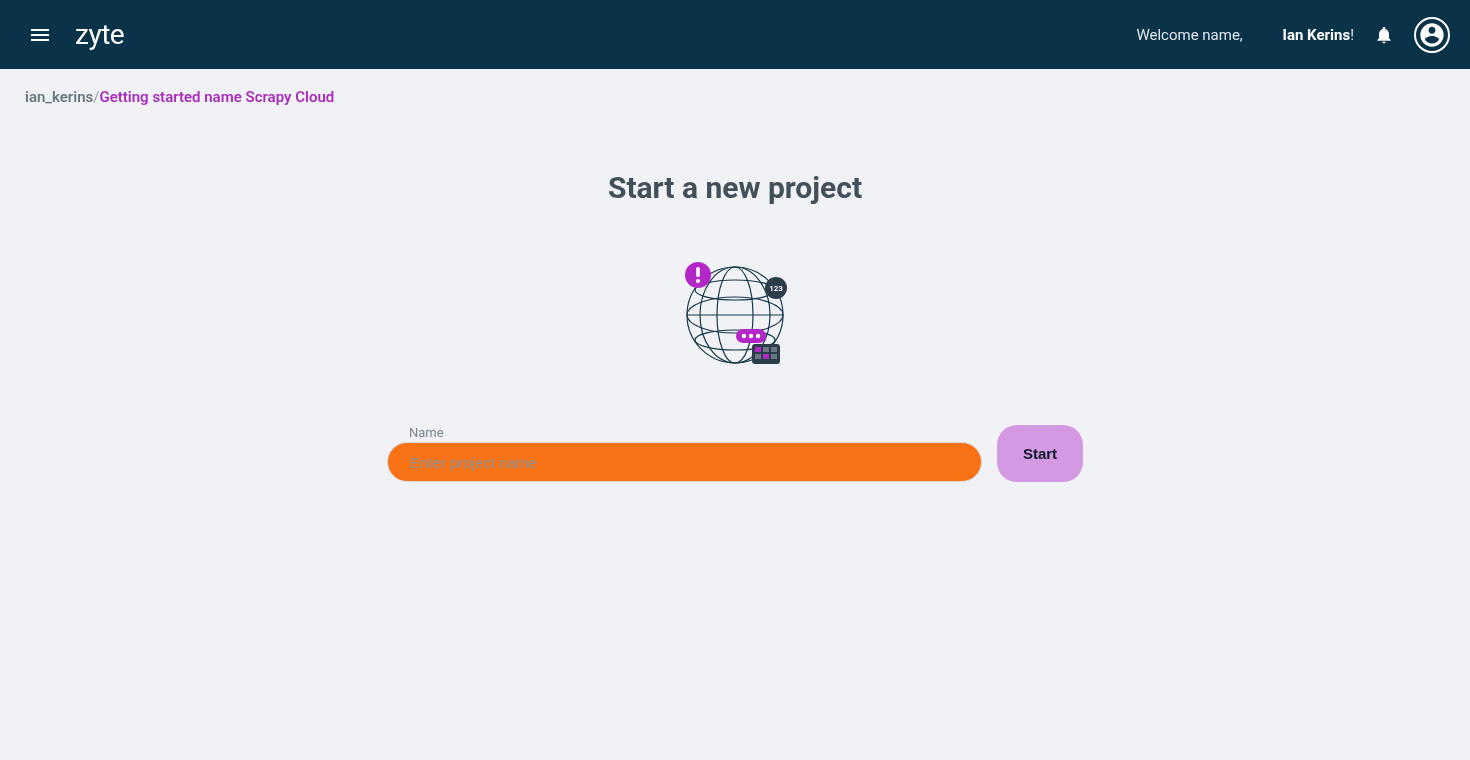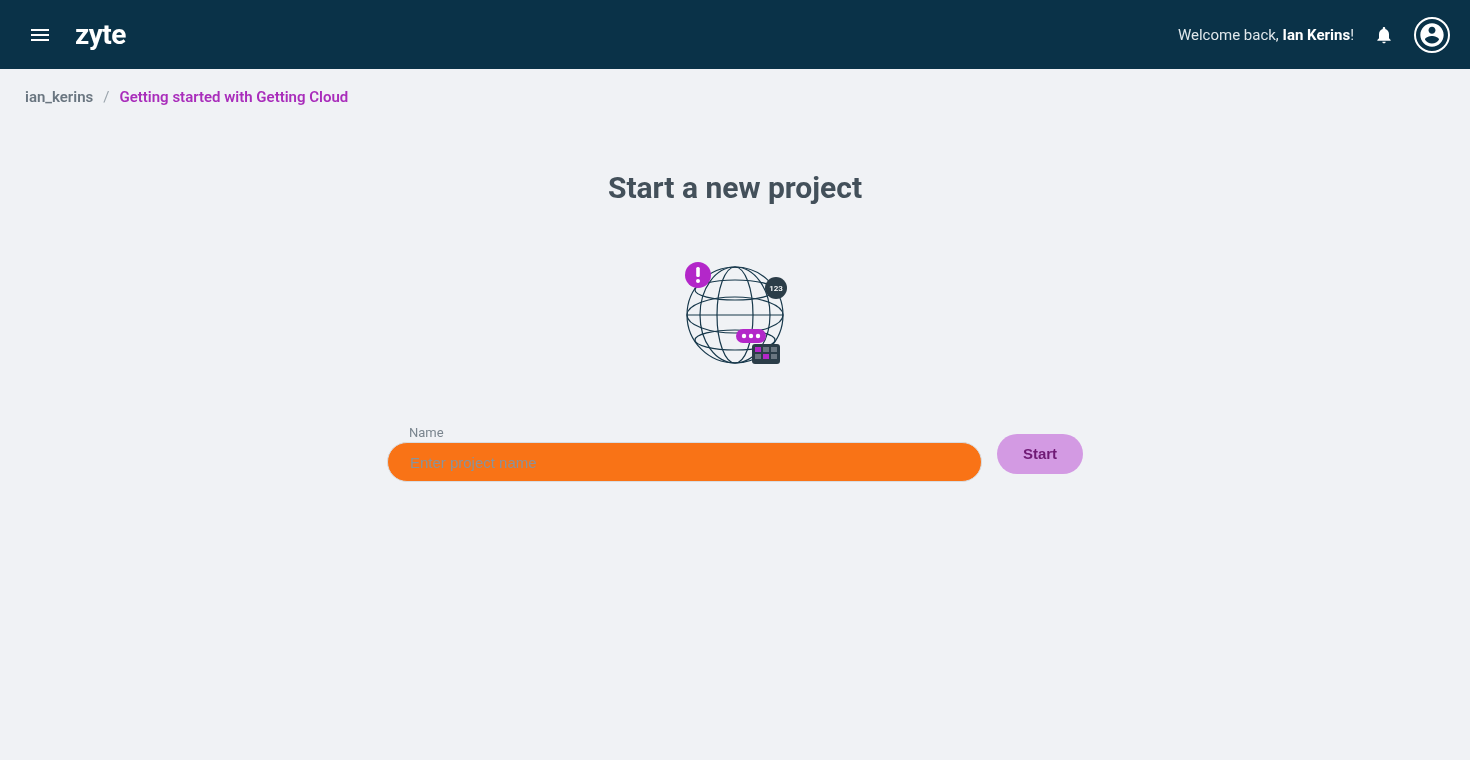--- a/index.html
+++ b/index.html
@@ -36,21 +36,21 @@
       height: 24px;
       fill: white;
     }
     .logo {
       display: flex;
       align-items: center;
       margin-right: 180px;
     }
     .logo-text {
       font-size: 28px;
-      font-weight: 700;
+      font-weight: 400;
       letter-spacing: -0.5px;
       color: white;
     }
     .search-wrapper {
       position: relative;
       width: 445px;
     }
     .search-input {
       width: 100%;
       height: 40px;
@@ -80,20 +80,21 @@
       align-items: center;
       gap: 20px;
     }
     .welcome-text {
       font-size: 15px;
       color: #e0e7eb;
     }
     .welcome-text strong {
       font-weight: 700;
       color: white;
+      margin-left: 36px;
     }
     .bell-icon {
       width: 20px;
       height: 20px;
       fill: white;
       cursor: pointer;
     }
     .avatar {
       width: 36px;
       height: 36px;
@@ -108,21 +109,20 @@
     .avatar svg {
       width: 28px;
       height: 28px;
       fill: white;
     }
     .breadcrumb {
       padding: 19px 25px;
       font-size: 15px;
       display: flex;
       align-items: center;
-      gap: 10px;
     }
     .breadcrumb-item {
       color: #6a7680;
       font-weight: 600;
     }
     .breadcrumb-sep {
       color: #9aa4ac;
     }
     .breadcrumb-current {
       color: #a92dbb;
@@ -170,62 +170,62 @@
       background: #f97316;
       padding: 0 22px;
       font-size: 15px;
       color: #333;
       outline: none;
     }
     .name-input::placeholder {
       color: #8a939b;
     }
     .start-btn {
-      height: 40px;
+      height: 57px;
       padding: 0 26px;
       border-radius: 20px;
       border: none;
       background: #d39ae3;
-      color: #701a75;
+      color: #0f172a;
       font-size: 15px;
       font-weight: 600;
       cursor: pointer;
     }
   </style>
 </head>
 <body>
 
 <div class="header">
   <div class="menu-btn">
     <svg viewBox="0 0 24 24">
         <path d="M3 18h18v-2H3v2zm0-5h18v-2H3v2zm0-7v2h18V6H3z"></path>
       </svg>
   </div>
   <div class="logo">
     <span class="logo-text">zyte</span>
   </div>
   <div class="header-right">
     <div class="welcome-text">
-      <span>Welcome back, </span><strong>Ian Kerins</strong><span>!</span>
+      <span>Welcome name, </span><strong>Ian Kerins</strong><span>!</span>
     </div>
     <svg class="bell-icon" viewBox="0 0 24 24">
         <path d="M12 22c1.1 0 2-.9 2-2h-4c0 1.1.89 2 2 2zm6-6v-5c0-3.07-1.64-5.64-4.5-6.32V4c0-.83-.67-1.5-1.5-1.5s-1.5.67-1.5 1.5v.68C7.63 5.36 6 7.92 6 11v5l-2 2v1h16v-1l-2-2z"></path>
       </svg>
     <div class="avatar">
       <svg viewBox="0 0 24 24">
           <path d="M12 2C6.48 2 2 6.48 2 12s4.48 10 10 10 10-4.48 10-10S17.52 2 12 2zm0 3c1.66 0 3 1.34 3 3s-1.34 3-3 3-3-1.34-3-3 1.34-3 3-3zm0 14.2c-2.5 0-4.71-1.28-6-3.22.03-1.99 4-3.08 6-3.08 1.99 0 5.97 1.09 6 3.08-1.29 1.94-3.5 3.22-6 3.22z"></path>
         </svg>
     </div>
   </div>
 </div>
 
 <div class="breadcrumb">
   <span class="breadcrumb-item">ian_kerins</span>
   <span class="breadcrumb-sep">/</span>
-  <span class="breadcrumb-current">Getting started with Getting Cloud</span>
+  <span class="breadcrumb-current">Getting started name Scrapy Cloud</span>
 </div>
 
 <div class="main">
   <h1 class="page-title">Start a new project</h1>
 
   <div class="illustration">
     <svg viewBox="0 0 110 110" width="110" height="110">
 
       <g stroke="#17384b" stroke-width="1.2" fill="none">
         <circle cx="55" cy="55" r="48"></circle>

